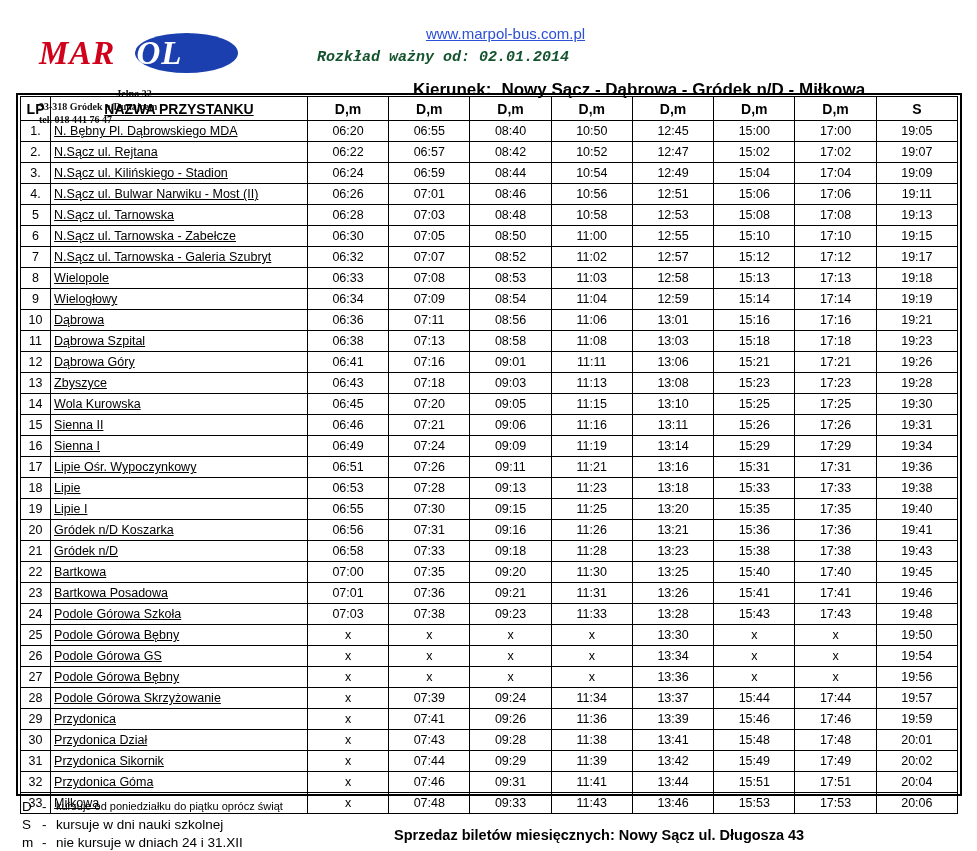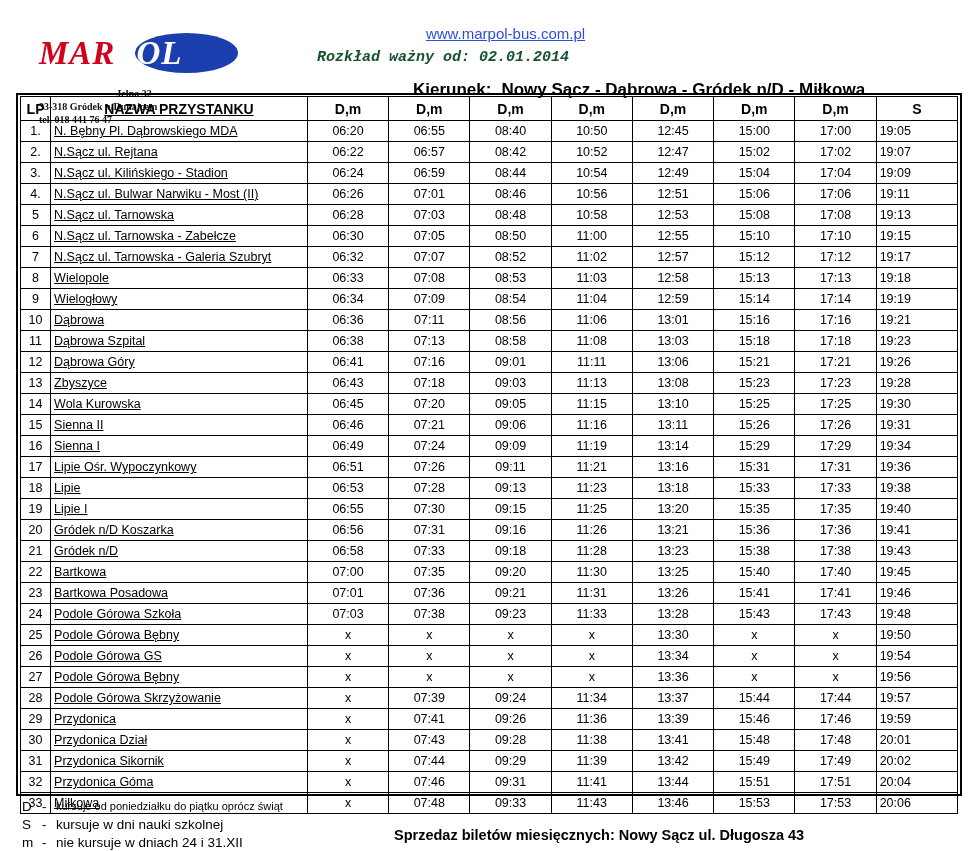--- a/index.html
+++ b/index.html
@@ -140,20 +140,21 @@
     text-align: left;
     text-decoration: underline;
   }
   td.col-lp { font-size: 12px; }
   th.col-time, td.col-time {
     width: 81px;
     text-align: center;
   }
   th.col-s, td.col-s {
     width: 81px;
+    text-align: center;
   }
   .outer-frame {
     position: absolute;
     left: 16px;
     top: 93px;
     width: 946px;
     height: 703px;
     border: 2px solid #000;
     box-sizing: border-box;
     pointer-events: none;

